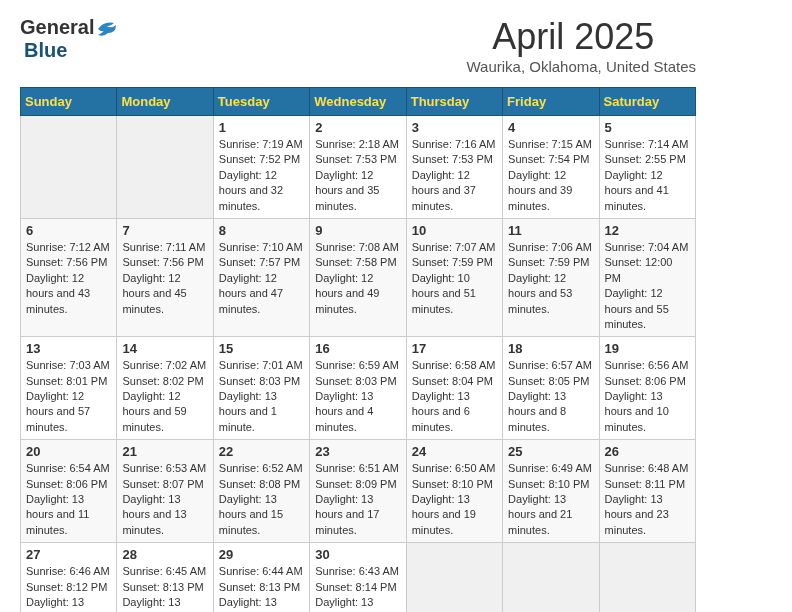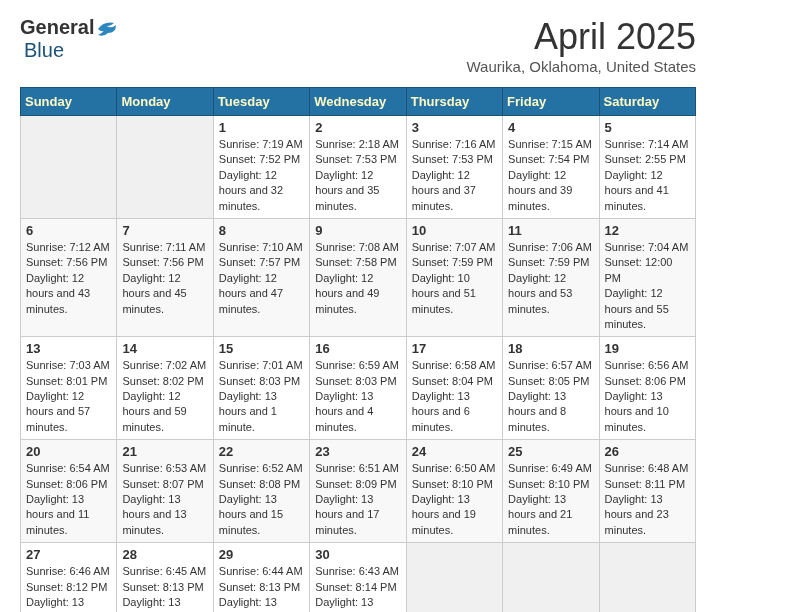--- a/index.html
+++ b/index.html
@@ -18,40 +18,40 @@
       justify-content: space-between;
       align-items: flex-start;
       margin-bottom: 12px;
     }
     .logo {
       display: flex;
       flex-direction: column;
       align-items: flex-start;
     }
     .title-block {
-      text-align: right;
+      text-align: center;
     }
     .month-title {
       font-size: 36px;
       color: #333;
       font-weight: normal;
     }
     .location {
       font-size: 15px;
       color: #555;
       margin-left: 16px;
     }
     .calendar {
       width: 100%;
       border-collapse: collapse;
       border: 1px solid #ccc;
     }
     .calendar th {
       background-color: #2471a3;
-      color: #fef9c3;
+      color: #fde047;
       font-size: 13px;
       font-weight: bold;
       padding: 6px 4px;
       text-align: left;
       border: 1px solid #1a5276;
     }
     .calendar td {
       vertical-align: top;
       border: 1px solid #ccc;
       padding: 4px 5px;
@@ -84,21 +84,21 @@
 <div class="container">
   <div class="header">
     <div class="logo">
       <div style="display:flex;align-items:center;">
         <span style="font-size:20px;font-weight:bold;color:#333;">General</span>
         <svg width="22" height="18" viewBox="0 0 22 18" style="margin-left:2px;">
           <path d="M2,10 Q8,2 18,4 Q14,8 10,7 Q16,10 20,6 Q20,14 12,14 Q8,18 2,16 Q6,14 8,12 Q5,13 2,10Z" fill="#2e86c1"></path>
         </svg>
       </div>
       <div>
-        <span style="font-size:20px;font-weight:normal;color:#1a5276;margin-left:4px;">Blue</span>
+        <span style="font-size:20px;font-weight:bold;color:#1a5276;margin-left:4px;">Blue</span>
       </div>
     </div>
     <div class="title-block">
       <div class="month-title">April 2025</div>
       <div class="location">Waurika, Oklahoma, United States</div>
     </div>
   </div>
 
   <table class="calendar">
     <thead>

